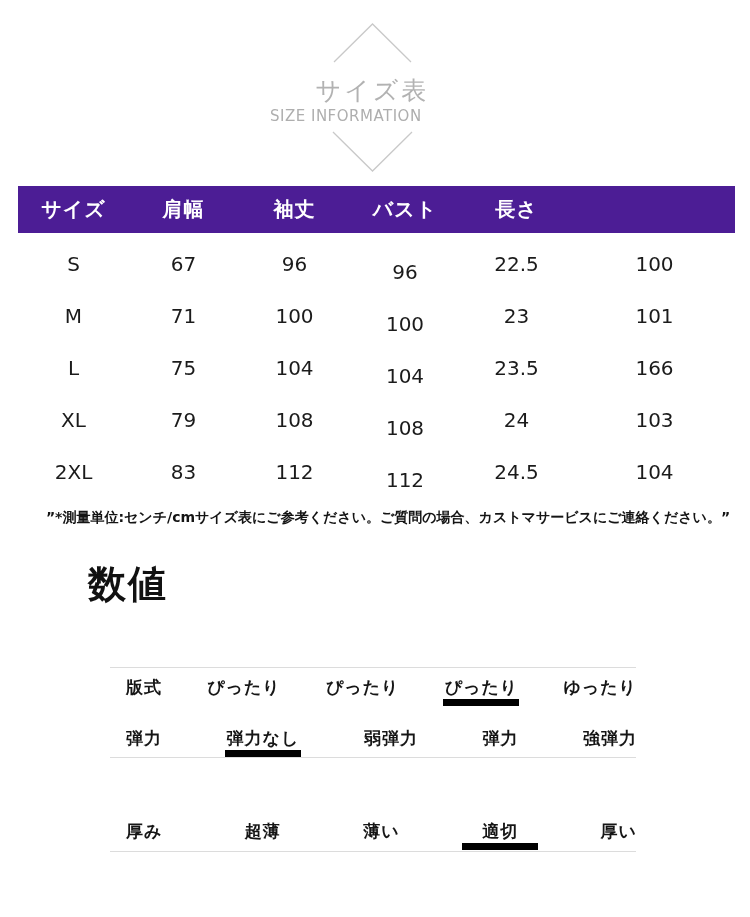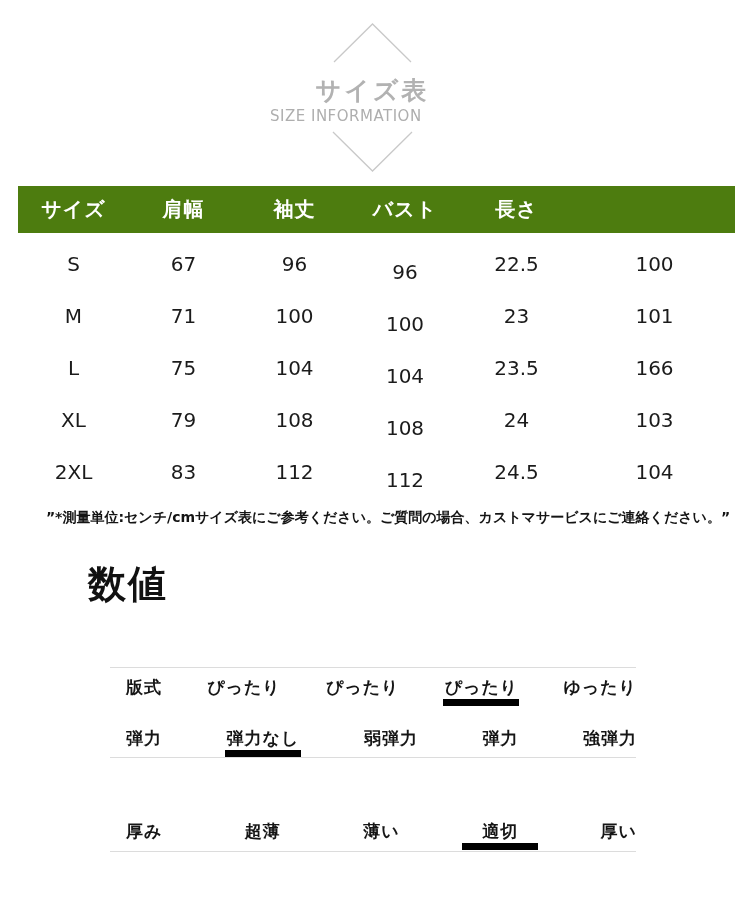--- a/index.html
+++ b/index.html
@@ -2,26 +2,26 @@
 <html><head>
 <meta charset="utf-8">
 <style>
   html,body{margin:0;padding:0;background:#ffffff;}
   #canvas{position:relative;width:750px;height:917px;margin:0 auto;background:#ffffff;overflow:hidden;
           font-family:"DejaVu Sans","Liberation Sans",sans-serif;color:#1b1b1b;}
   .abs{position:absolute;}
 
   
   .size-title{left:270px;top:74px;width:205px;text-align:center;font-size:25px;letter-spacing:3px;
-              color:#b2b2b2;font-weight:700;}
+              color:#b2b2b2;font-weight:400;}
   .size-sub{left:270px;top:107px;width:205px;font-size:15px;letter-spacing:.5px;color:#aeaeae;}
 
   
   .grid6{display:grid;grid-template-columns:111px 109px 113px 108px 115px 161px;align-items:center;}
-  .tbl-head{left:18px;top:186px;width:717px;height:47px;background:#4d7c0f;}
+  .tbl-head{left:18px;top:186px;width:717px;height:47px;background:#4c1d95;}
   .tbl-head .cell{color:#ffffff;font-weight:700;font-size:20px;text-align:center;letter-spacing:1px;}
   .tbl-head .cell.waist{font-size:17px;letter-spacing:0;}
   .tbl-body{left:18px;top:238px;width:717px;}
   .trow{height:52px;}
   .trow .cell{text-align:center;font-size:20px;color:#1b1b1b;}
   .trow .cell.bust{transform:translateY(8px);}
 
   .footnote{left:0;right:-26px;top:509px;text-align:center;font-size:14px;font-weight:600;color:#141414;}
 
   .metrics-heading{left:88px;top:559px;font-size:38px;font-weight:700;letter-spacing:2px;color:#111111;}

